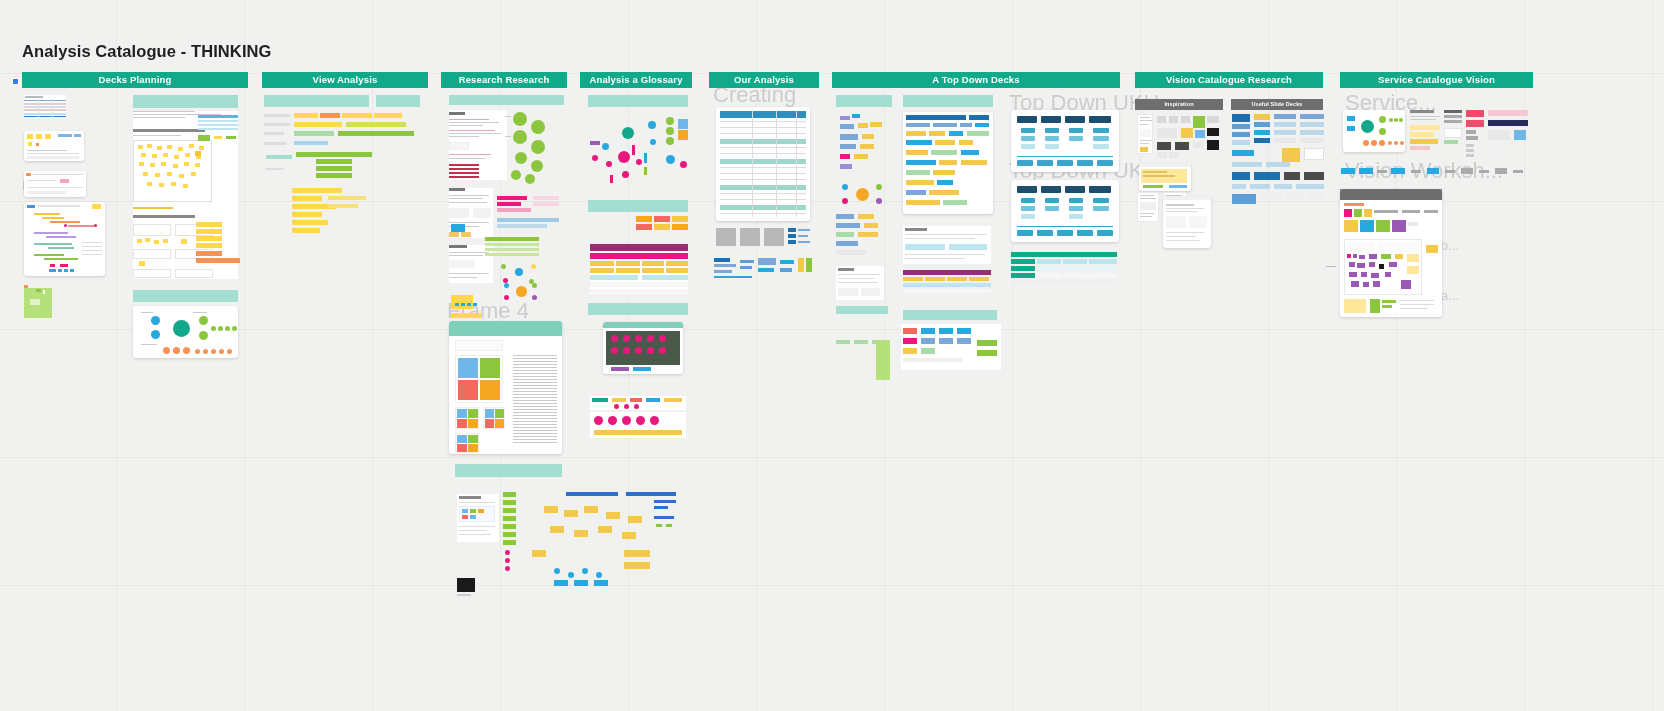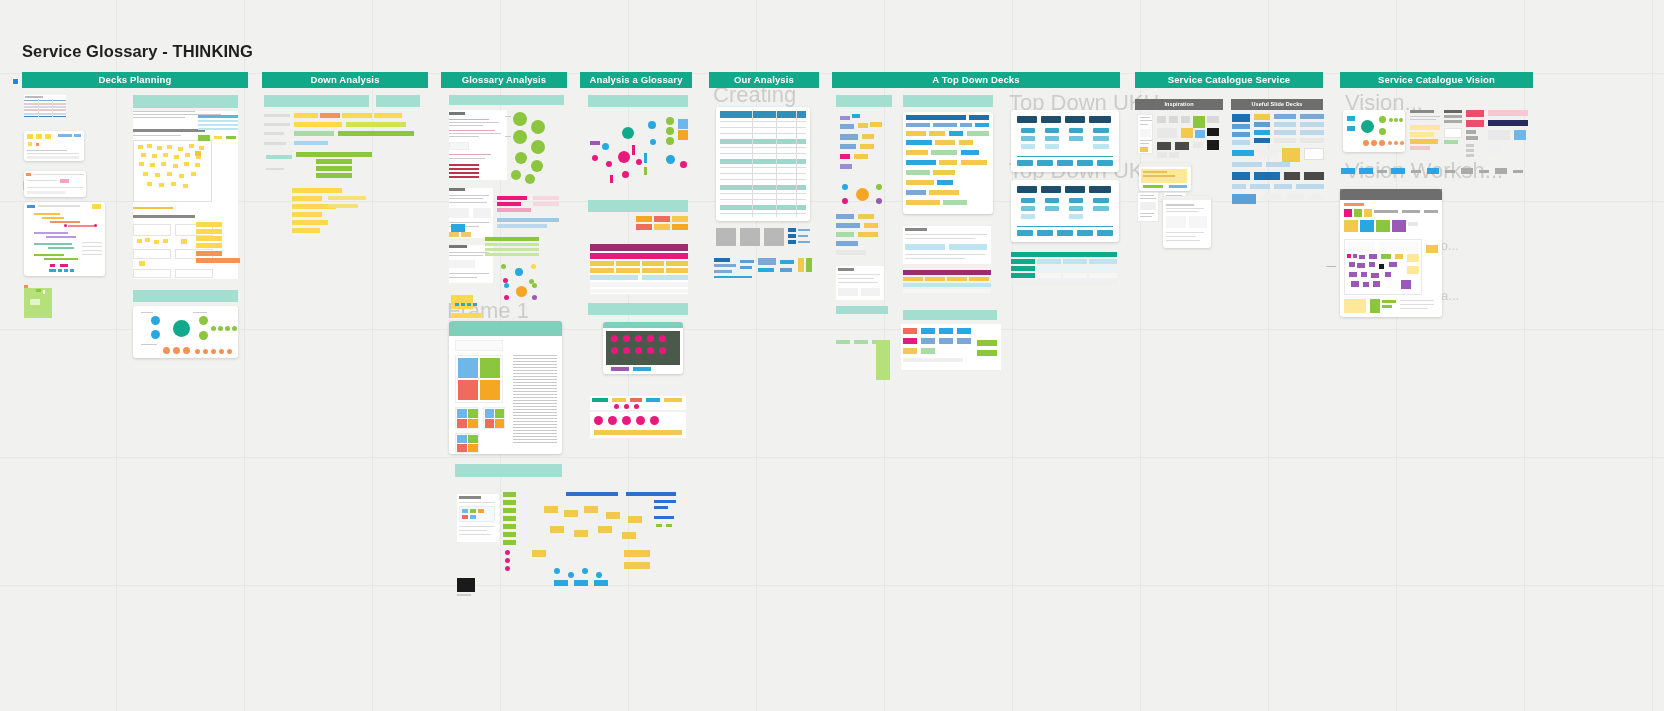--- a/index.html
+++ b/index.html
@@ -110,58 +110,58 @@
   .bbox { position:absolute; background:#1d4f6d; border-radius:1px; }
   .bbox.lt { background:#39a6c9; }
   .bbox.md { background:#6fc3dc; }
   .bbox.pl { background:#bde5ef; }
 </style>
 </head>
 <body>
 
 <div id="canvas">
 
-  <div id="board-title">Service Glossary - THINKING</div>
+  <div id="board-title">Analysis Catalogue - THINKING</div>
   <div id="select-handle"></div>
 
   <div class="column" style="left:22px;width:226px;">
     <div class="col-header">Decks Planning</div>
   </div>
   <div class="column" style="left:262px;width:166px;">
-    <div class="col-header">Down Analysis</div>
+    <div class="col-header">View Analysis</div>
   </div>
   <div class="column" style="left:441px;width:126px;">
-    <div class="col-header">Glossary Analysis</div>
+    <div class="col-header">Research Research</div>
   </div>
   <div class="column" style="left:580px;width:112px;">
     <div class="col-header">Analysis a Glossary</div>
   </div>
   <div class="column" style="left:709px;width:110px;">
     <div class="col-header">Our Analysis</div>
   </div>
   <div class="column" style="left:832px;width:288px;">
     <div class="col-header">A Top Down Decks</div>
   </div>
   <div class="column" style="left:1135px;width:188px;">
-    <div class="col-header">Service Catalogue Service</div>
+    <div class="col-header">Vision Catalogue Research</div>
   </div>
   <div class="column" style="left:1340px;width:193px;">
     <div class="col-header">Service Catalogue Vision</div>
   </div>
 
   <div class="sub-header" style="position:absolute;left:1135px;top:99px;width:88px;">Inspiration</div>
   <div class="sub-header" style="position:absolute;left:1231px;top:99px;width:92px;">Useful Slide Decks</div>
   <div class="sub-header" style="position:absolute;left:1340px;top:189px;width:102px;">Vision Workshop</div>
 
   <div class="ghost sm" style="left:22px;top:178px;">Frame 3</div>
-  <div class="ghost lg" style="left:447px;top:298px;">Frame 1</div>
+  <div class="ghost lg" style="left:447px;top:298px;">Frame 4</div>
   <div class="ghost lg" style="left:713px;top:82px;">Creating</div>
   <div class="ghost lg" style="left:1009px;top:90px;">Top Down UKH...</div>
   <div class="ghost lg" style="left:1009px;top:158px;">Top Down UKH...</div>
-  <div class="ghost lg" style="left:1345px;top:90px;">Vision...</div>
+  <div class="ghost lg" style="left:1345px;top:90px;">Service...</div>
   <div class="ghost lg" style="left:1345px;top:158px;">Vision Worksh...</div>
   <div class="ghost sm" style="left:1390px;top:238px;">Vision Wo...</div>
   <div class="ghost sm" style="left:1390px;top:288px;">Vision Sta...</div>
 
   <div class="flat" style="left:24px;top:95px;width:42px;height:22px;">
     <div style="position:absolute;left:1px;top:1px;width:18px;height:2px;background:#bbb;"></div>
     <div style="position:absolute;left:0;top:5px;right:0;height:1px;background:#7aa9d6;"></div>
     <div style="position:absolute;left:0;top:8px;right:0;height:2px;background:#e8c9c9;"></div>
     <div style="position:absolute;left:0;top:11px;right:0;height:2px;background:#cfd9e8;"></div>
     <div style="position:absolute;left:0;top:14px;right:0;height:2px;background:#e8c9c9;"></div>

